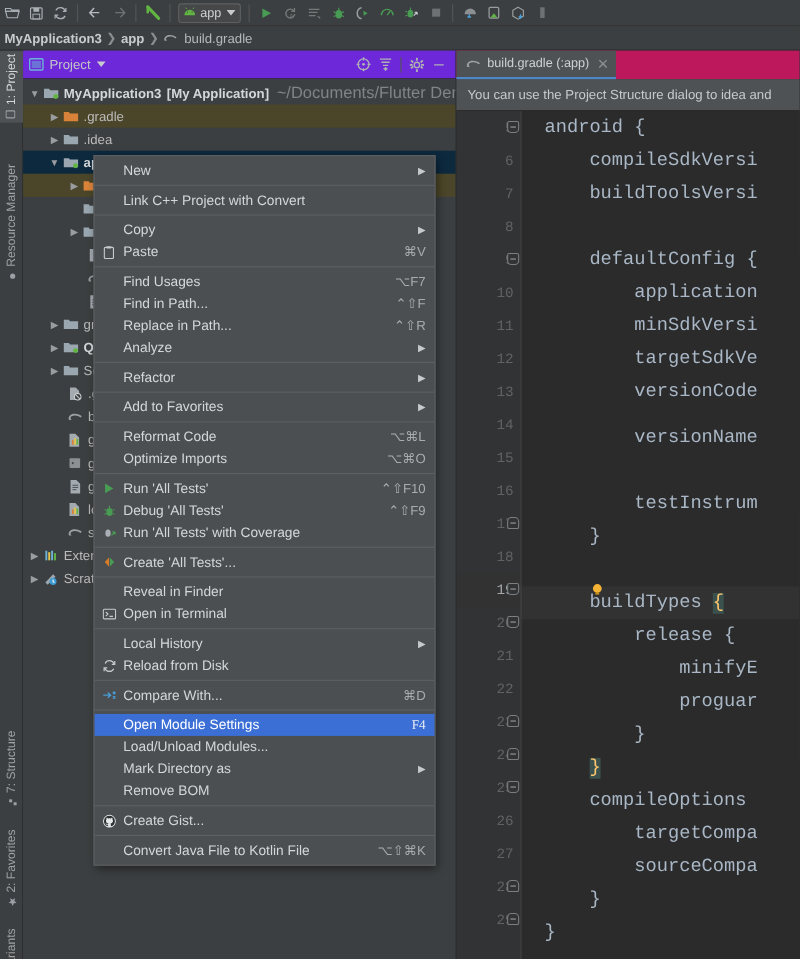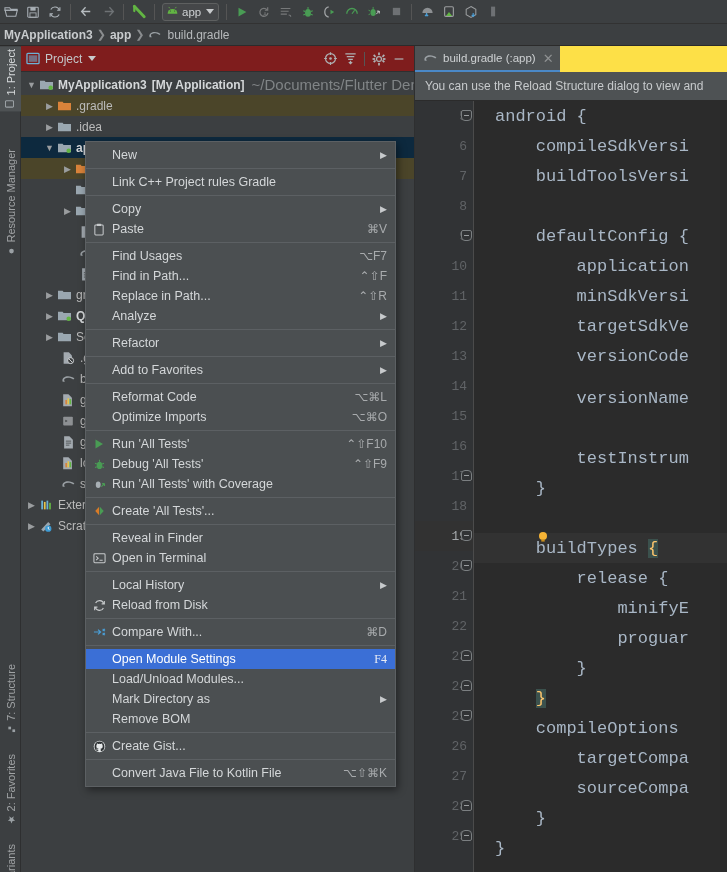--- a/index.html
+++ b/index.html
@@ -56,21 +56,21 @@
   .vtab.sel { background: #4e5254; color: #d6d9db; }
   .vdot { width: 9px; height: 9px; flex: 0 0 auto; }
 
   
   .proj-panel {
     position: absolute; left: 21px; top: 46px; width: 394px; height: 826px;
     background: #3c3f41;
   }
   .proj-header {
     height: 26px; display: flex; align-items: center; padding: 0 6px 0 5px;
-    border-bottom: 1px solid #2e2f30; background: #7f1d1d;
+    border-bottom: 1px solid #2e2f30; background: #6d28d9;
   }
   .proj-title { font-size: 12px; color: #c2c5c7; margin-left: 5px; }
   .proj-spacer { flex: 1 1 auto; }
   .ph-icon { width: 20px; height: 20px; display:flex;align-items:center;justify-content:center; color:#aeb1b3; }
   .ph-sep { width:1px;height:14px;background:#565656;margin:0 4px; }
 
   .tree { position: relative; padding-top: 2px; }
   .trow {
     height: 21px; display: flex; align-items: center; white-space: nowrap;
     padding-left: 4px; font-size: 12px; color: #bbbbbb;
@@ -84,21 +84,21 @@
   .tname { margin-left: 4px; }
   .tname.bold { font-weight: bold; color: #d4d7d9; }
   .tsub { margin-left: 7px; color: #808486; font-size: 15px; }
   .ticon { width: 16px; height: 16px; flex: 0 0 auto; display:flex;align-items:center;justify-content:center; }
 
   
   .editor-area {
     position: absolute; left: 415px; top: 46px; width: 312px; height: 826px;
     background: #2b2b2b;
   }
-  .tabbar { height: 26px; background: #fde047; display: flex; align-items: flex-end; }
+  .tabbar { height: 26px; background: #be185d; display: flex; align-items: flex-end; }
   .etab {
     height: 26px; display: flex; align-items: center; gap: 5px; padding: 0 6px 0 8px;
     background: #4e5254; border-bottom: 2px solid #4a88c7; font-size: 11.5px; color: #cfd2d4;
   }
   .etab .close { color: #8e9192; font-size: 13px; margin-left: 2px; }
   .notif {
     height: 29px; background: #4e5254; border-bottom: 1px solid #2b2b2b;
     display: flex; align-items: center; padding-left: 10px;
     font-size: 12px; color: #c7cacc; white-space: nowrap; overflow: hidden;
   }
@@ -630,21 +630,21 @@
         <span style="display:flex;">
           <svg width="15" height="12" viewBox="0 0 16 12">
               <path d="M1.5 7.5c0-2.5 2.5-4.5 6-4.5 2.8 0 5.2 1 6.8 2.4l-1.3 1.1C11.6 5.3 9.8 4.6 7.5 4.6c-2.4 0-4.1 1.1-4.1 2.6 0 .7.4 1.3 1 1.8H1.9a2.9 2.9 0 0 1-.4-1.5z" fill="#9aa0a4"></path>
               <circle cx="4.6" cy="6.4" r="0.75" fill="#4e5254"></circle>
             </svg>
         </span>
         <span>build.gradle (:app)</span>
         <span class="close">✕</span>
       </div>
     </div>
-    <div class="notif">You can use the Reload Structure dialog to view and</div>
+    <div class="notif">You can use the Project Structure dialog to idea and</div>
     <div class="code-wrap">
       <div class="gutter" id="gutter">
           <span class="foldmark" style="position: absolute; left: 46px; top: 9px; border-radius: 2px 2px 4px 4px;">
             <span style="position: absolute; left: 2px; top: 4px; width: 5px; height: 1px; background: rgb(154, 157, 159);"></span>
           </span>
           <div class="gline">5</div>
           <div class="gline">6</div>
           <div class="gline">7</div>
           <div class="gline">8</div>
           <span class="foldmark" style="position: absolute; left: 46px; top: 129px; border-radius: 2px 2px 4px 4px;">
@@ -733,21 +733,21 @@
 
   <div class="ctx" id="ctxmenu">
       <div class="mi">
         <span class="mi-ic"></span>
         <span class="mi-lbl">New</span>
         <span class="mi-arrow">▶</span>
       </div>
       <div class="msep"></div>
       <div class="mi">
         <span class="mi-ic"></span>
-        <span class="mi-lbl">Link C++ Project rules Gradle</span>
+        <span class="mi-lbl">Link C++ Project with Convert</span>
       </div>
       <div class="msep"></div>
       <div class="mi">
         <span class="mi-ic"></span>
         <span class="mi-lbl">Copy</span>
         <span class="mi-arrow">▶</span>
       </div>
       <div class="mi">
         <span class="mi-ic">
           <svg width="12" height="13" viewBox="0 0 13 14">

